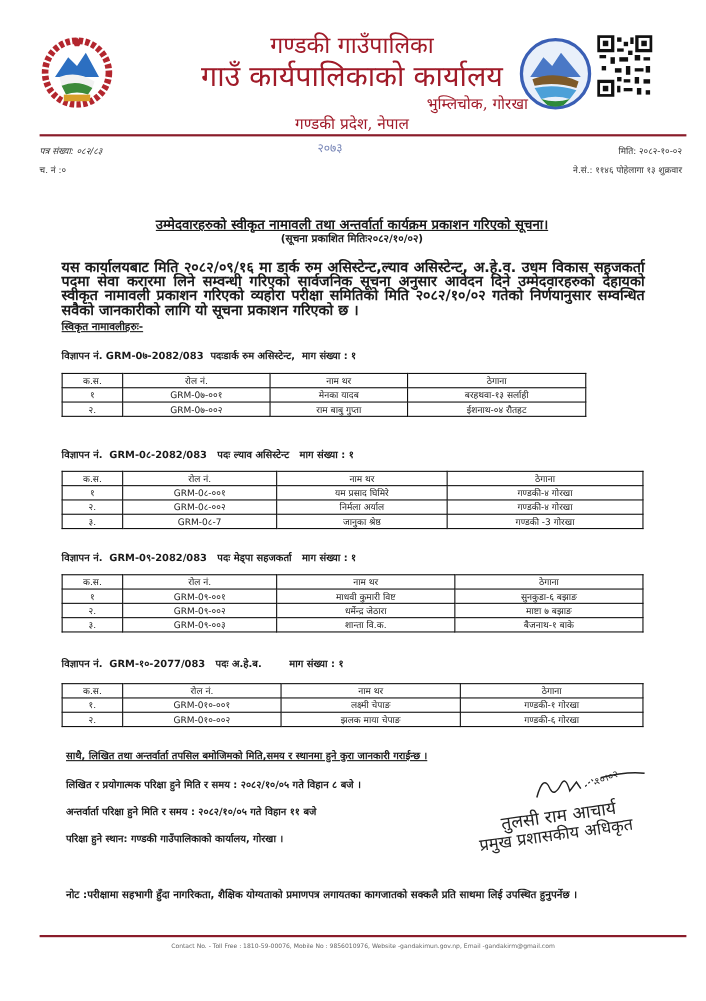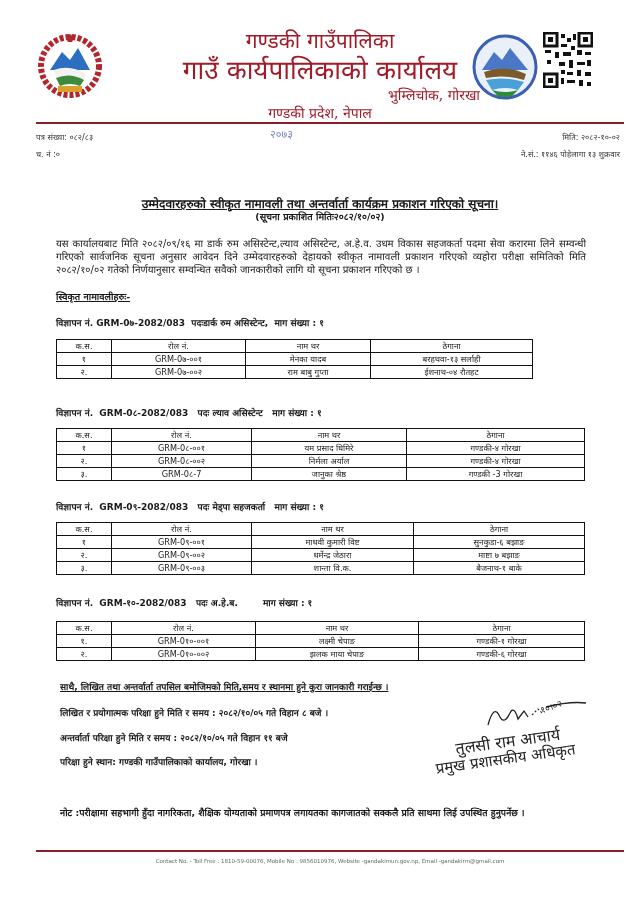--- a/index.html
+++ b/index.html
@@ -10,29 +10,29 @@
     .abs { position: absolute; }
     
     .emblem { left: 36px; top: 30px; width: 68px; height: 68px; }
     .rm-logo { left: 472px; top: 34px; width: 66px; height: 66px; }
     .qr { left: 543px; top: 32px; width: 50px; height: 56px; }
     .hdr-line1 { left: 160px; top: 28px; width: 320px; text-align: center; color: #a01a28; font-family: "DejaVu Serif", serif; font-size: 21px; line-height: 26px; }
     .hdr-line2 { left: 150px; top: 55px; width: 340px; text-align: center; color: #a01a28; font-family: "DejaVu Serif", serif; font-size: 26px; line-height: 30px; }
     .hdr-line3 { left: 160px; top: 86px; width: 320px; text-align: right; color: #a01a28; font-family: "DejaVu Serif", serif; font-size: 14px; line-height: 18px; }
     .hdr-line4 { left: 160px; top: 104px; width: 320px; text-align: center; color: #a01a28; font-family: "DejaVu Serif", serif; font-size: 14px; line-height: 18px; }
     .rule-top { left: 36px; top: 122px; width: 588px; height: 2px; background: #8a1c2a; }
-    .stamp { left: 270px; top: 126px; width: 60px; text-align: left; font-size: 11px; color: #7a88b8; }
-    .meta-l1 { left: 36px; top: 131px; font-size: 8px; color: #333; }
+    .stamp { left: 270px; top: 126px; width: 60px; text-align: center; font-size: 11px; color: #7a88b8; }
+    .meta-l1 { left: 36px; top: 131px; font-size: 8px; color: #333; font-style: italic; }
     .meta-l2 { left: 36px; top: 148px; font-size: 8px; color: #333; }
     .meta-r1 { right: 22px; top: 131px; font-size: 8px; color: #333; text-align: right; }
     .meta-r2 { right: 22px; top: 148px; font-size: 8px; color: #333; text-align: right; }
     
     .notice-title { left: 60px; top: 195px; width: 520px; text-align: center; font-size: 12px; font-weight: bold; text-decoration: underline; }
     .notice-sub { left: 60px; top: 210px; width: 520px; text-align: center; font-size: 9.5px; font-weight: bold; }
-    .body-para { left: 56px; top: 237px; width: 530px; font-size: 10px; font-weight: normal; line-height: 13px; text-align: justify; }
+    .body-para { left: 56px; top: 237px; width: 530px; font-size: 13px; font-weight: bold; line-height: 13px; text-align: justify; }
     .list-heading { left: 56px; top: 290px; font-size: 9.5px; font-weight: bold; text-decoration: underline; }
     
     .sec-head { font-size: 9px; font-weight: bold; white-space: pre; }
     table.cand { position: absolute; border-collapse: collapse; font-size: 8.2px; }
     table.cand td { border: 1.3px solid #111; padding: 0 2px; height: 12px; line-height: 12px; vertical-align: middle; text-align: center; }
     
     .fnote { left: 60px; font-size: 9px; font-weight: bold; }
     .sign-name { left: 455px; top: 730px; font-size: 16px; font-family: "DejaVu Sans", sans-serif; color: #222; transform: rotate(-8deg); }
     .sign-title { left: 435px; top: 748px; font-size: 15px; color: #222; transform: rotate(-8deg); }
     .signature { left: 480px; top: 695px; width: 110px; height: 40px; }
@@ -214,21 +214,21 @@
   </tr>
   <tr>
     <td>३.</td>
     <td>GRM-0९-००३</td>
     <td>शान्ता वि.क.</td>
     <td>बैजनाथ-१ बाके</td>
   </tr>
 </tbody>
   </table>
 
-<div class="abs sec-head" style="left:56px; top:596px;">विज्ञापन नं.  GRM-१०-2082/083   पदः अ.हे.ब.        माग संख्या : १</div>
+<div class="abs sec-head" style="left:56px; top:596px;">विज्ञापन नं.  GRM-१०-2077/083   पदः अ.हे.ब.        माग संख्या : १</div>
 <table class="cand" style="left:56px; top:621px; width:529px;">
   <colgroup>
       <col style="width:55px">
       <col style="width:144px">
       <col style="width:163px">
       <col>
     </colgroup>
   <tbody>
       <tr>
     <td>क.स.</td>

